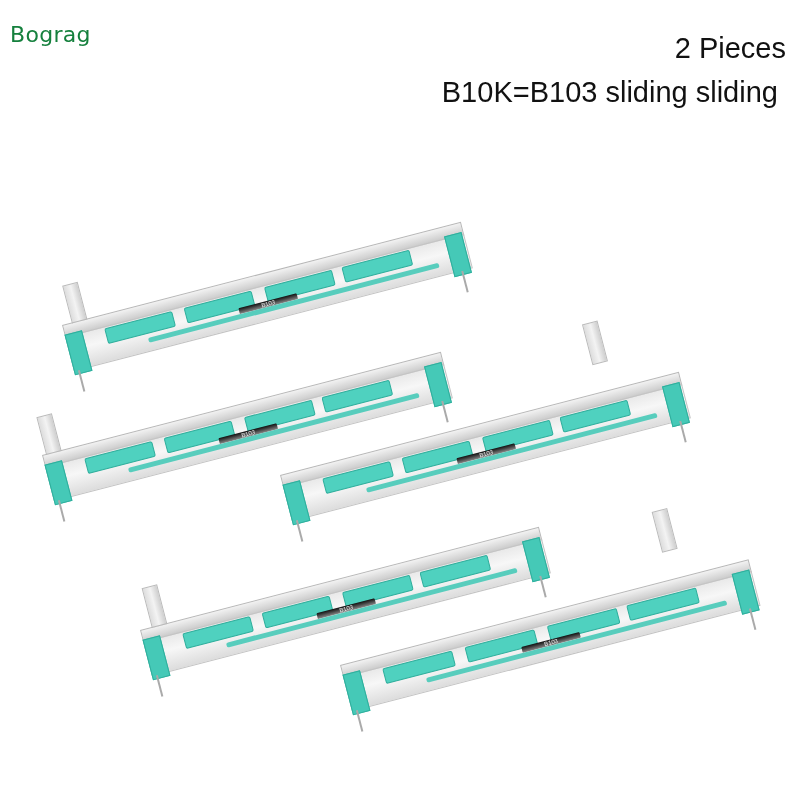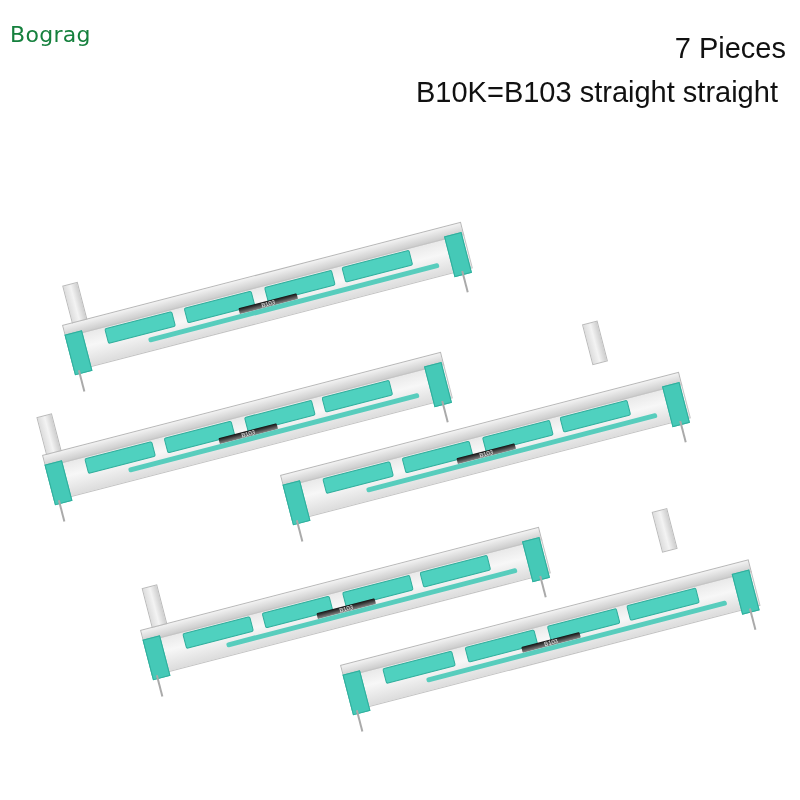--- a/index.html
+++ b/index.html
@@ -17,22 +17,22 @@
   .knob { position: absolute; width: 14px; height: 40px; background: linear-gradient(90deg,#ddd,#f3f3f3,#cfcfcf); border: 1px solid #bbb; }
   .pin { position: absolute; width: 2px; height: 22px; background: #aaa; }
 </style>
 </head>
 <body>
 
 <div class="canvas">
   <div class="brand">Bograg</div>
 
   <div class="title">
-    <div>7 Pieces</div>
-    <div>B10K=B103 straight straight </div>
+    <div>2 Pieces</div>
+    <div>B10K=B103 sliding sliding </div>
   </div>
 
   <div class="fader" style="left:62px;top:325px;transform:rotate(-14.5deg);width:420px;">
     <div class="knob" style="left:10px;top:-38px;"></div>
     <div class="rail-top" style="width:410px;"></div>
     <div class="body-strip" style="width:410px;"></div>
     <div class="cap" style="left:0;"></div>
     <div class="cap" style="left:392px;"></div>
     <div class="pad" style="left:40px;width:68px;"></div>
     <div class="pad" style="left:122px;width:68px;"></div>

